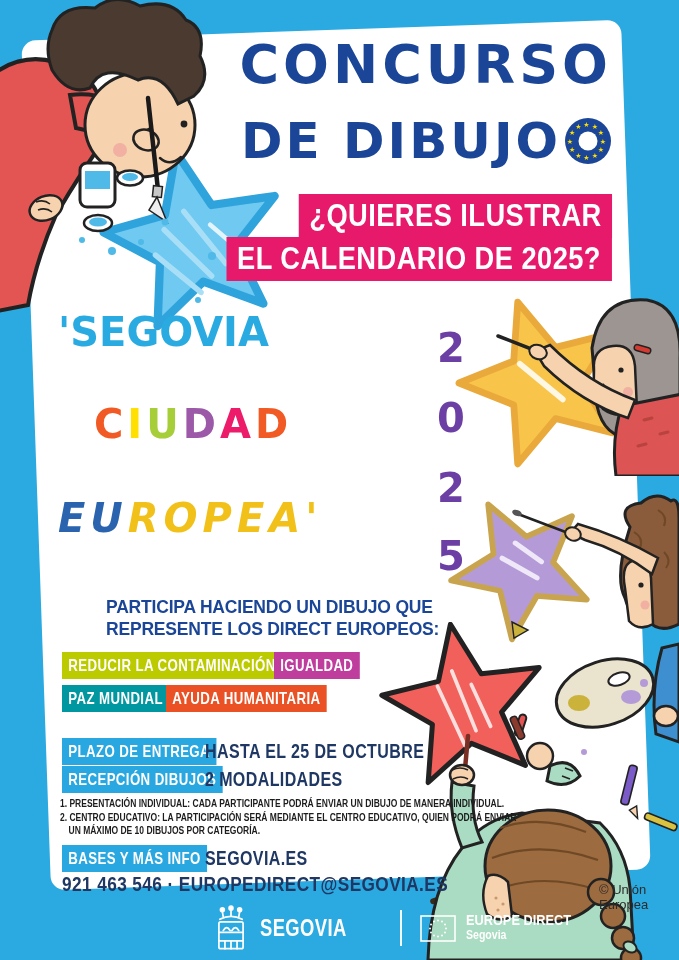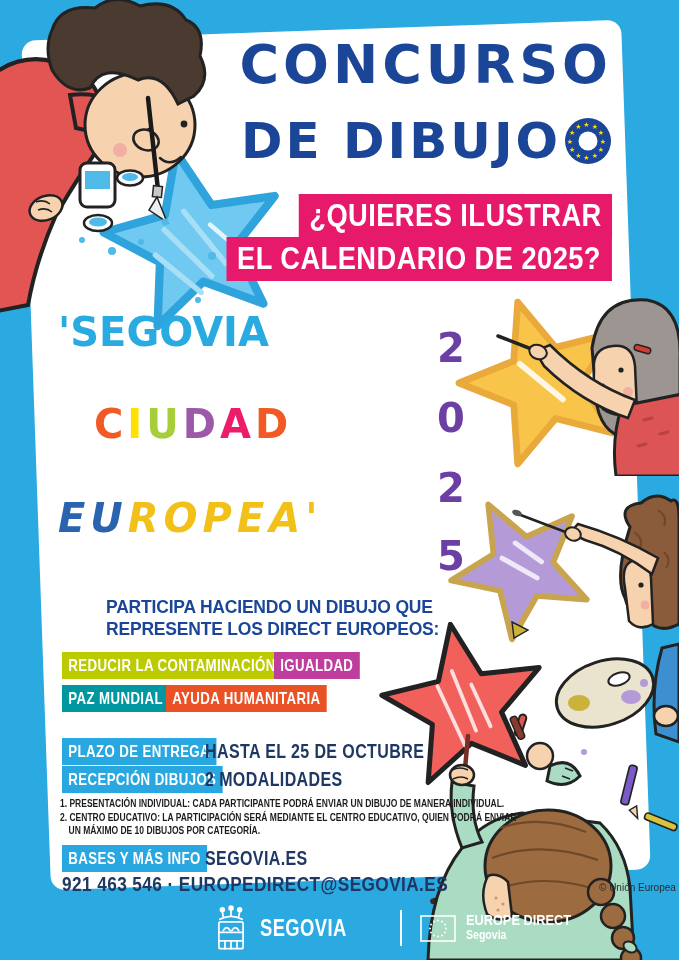--- a/index.html
+++ b/index.html
@@ -41,21 +41,21 @@
   .val{position:absolute;color:#1F3763;font-weight:bold;font-size:20px;line-height:1;
     white-space:nowrap;transform:scaleX(0.8);transform-origin:left center;letter-spacing:0.5px;}
 
   .fineprint{position:absolute;left:60px;top:797px;color:#1c1c1c;font-weight:bold;font-size:10px;
     line-height:13.5px;transform:scaleX(0.85);transform-origin:left top;white-space:nowrap;}
   .fineprint .indent{padding-left:10px;}
 
   .contact{position:absolute;left:62px;top:872px;color:#1F3763;font-weight:bold;font-size:21px;
     white-space:nowrap;transform:scaleX(0.82);transform-origin:left top;letter-spacing:0.5px;}
 
-  .copyright{position:absolute;left:576px;top:882px;font-size:10px;color:#2b2b2b;z-index:9;padding-left:23px;}
+  .copyright{position:absolute;left:576px;top:882px;font-size:13px;color:#2b2b2b;z-index:9;padding-left:23px;}
 
   .footer{position:absolute;left:212px;top:902px;height:52px;display:flex;align-items:center;gap:10px;z-index:8;}
   .seg-word{color:#fff;font-weight:bold;font-size:23px;letter-spacing:0.5px;
     transform:scaleX(0.8);transform-origin:left center;white-space:nowrap;}
   .footer-divider{width:2px;height:36px;background:rgba(255,255,255,.95);margin:0 8px 0 22px;}
   .ed-text{color:#fff;line-height:1.1;transform:scaleX(0.88);transform-origin:left center;}
   .ed-main{font-weight:bold;font-size:14.5px;white-space:nowrap;}
   .ed-sub{font-weight:bold;font-size:12px;}
 
   .z2{z-index:2}.z3{z-index:3}.z4{z-index:4}.z5{z-index:5}

